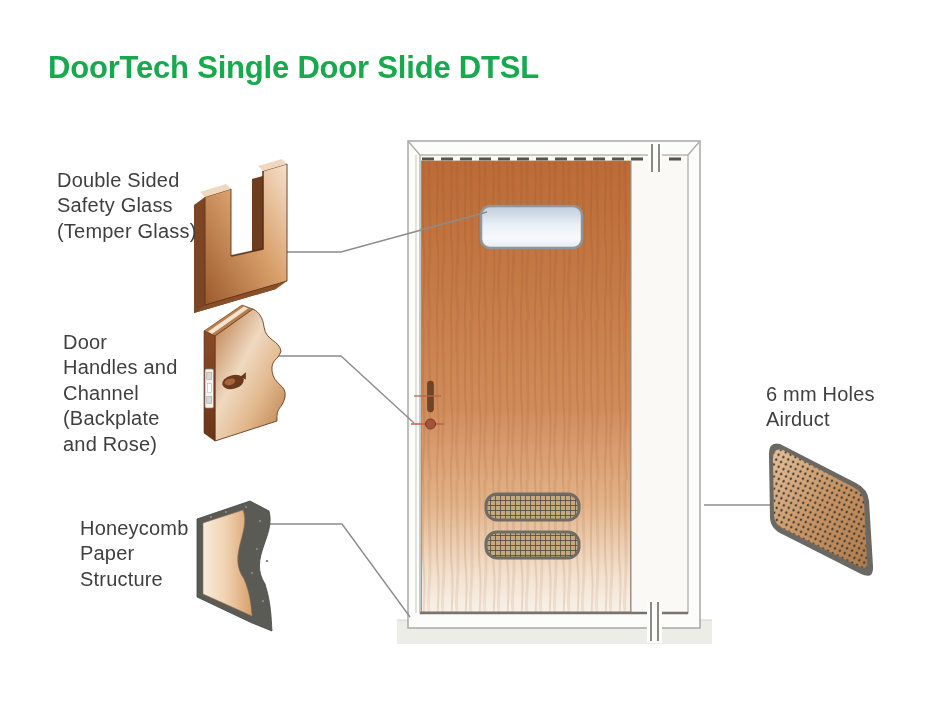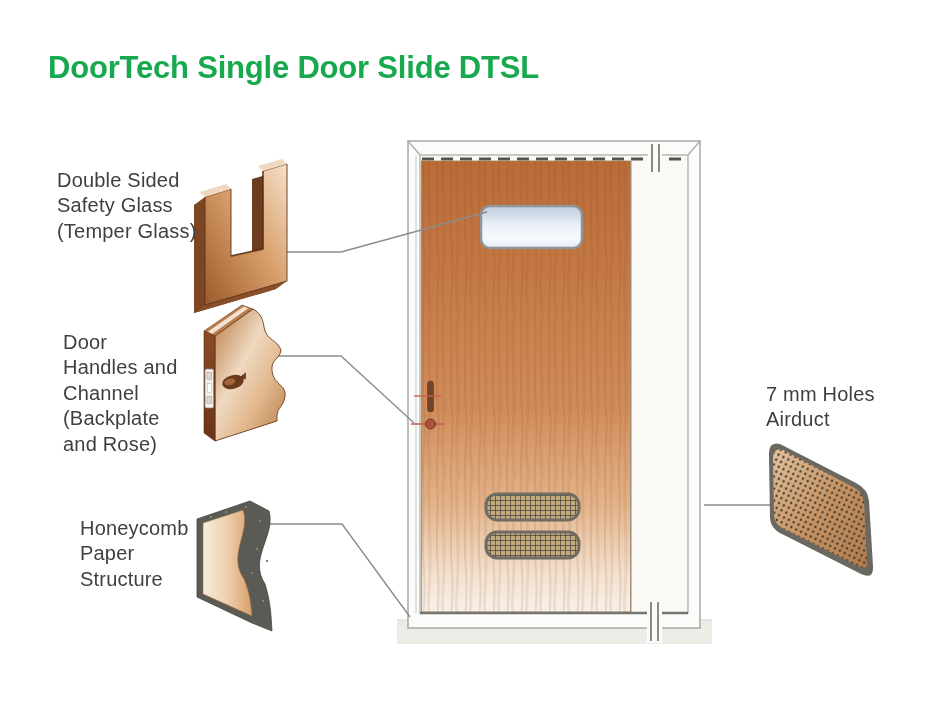--- a/index.html
+++ b/index.html
@@ -184,16 +184,16 @@
 Safety Glass
 (Temper Glass)</div>
   <div class="label label-handles">Door
 Handles and
 Channel
 (Backplate
 and Rose)</div>
   <div class="label label-honeycomb">Honeycomb
 Paper
 Structure</div>
-  <div class="label label-airduct">7 mm Holes
+  <div class="label label-airduct">6 mm Holes
 Airduct</div>
 
 </div>
 
 </body></html>

